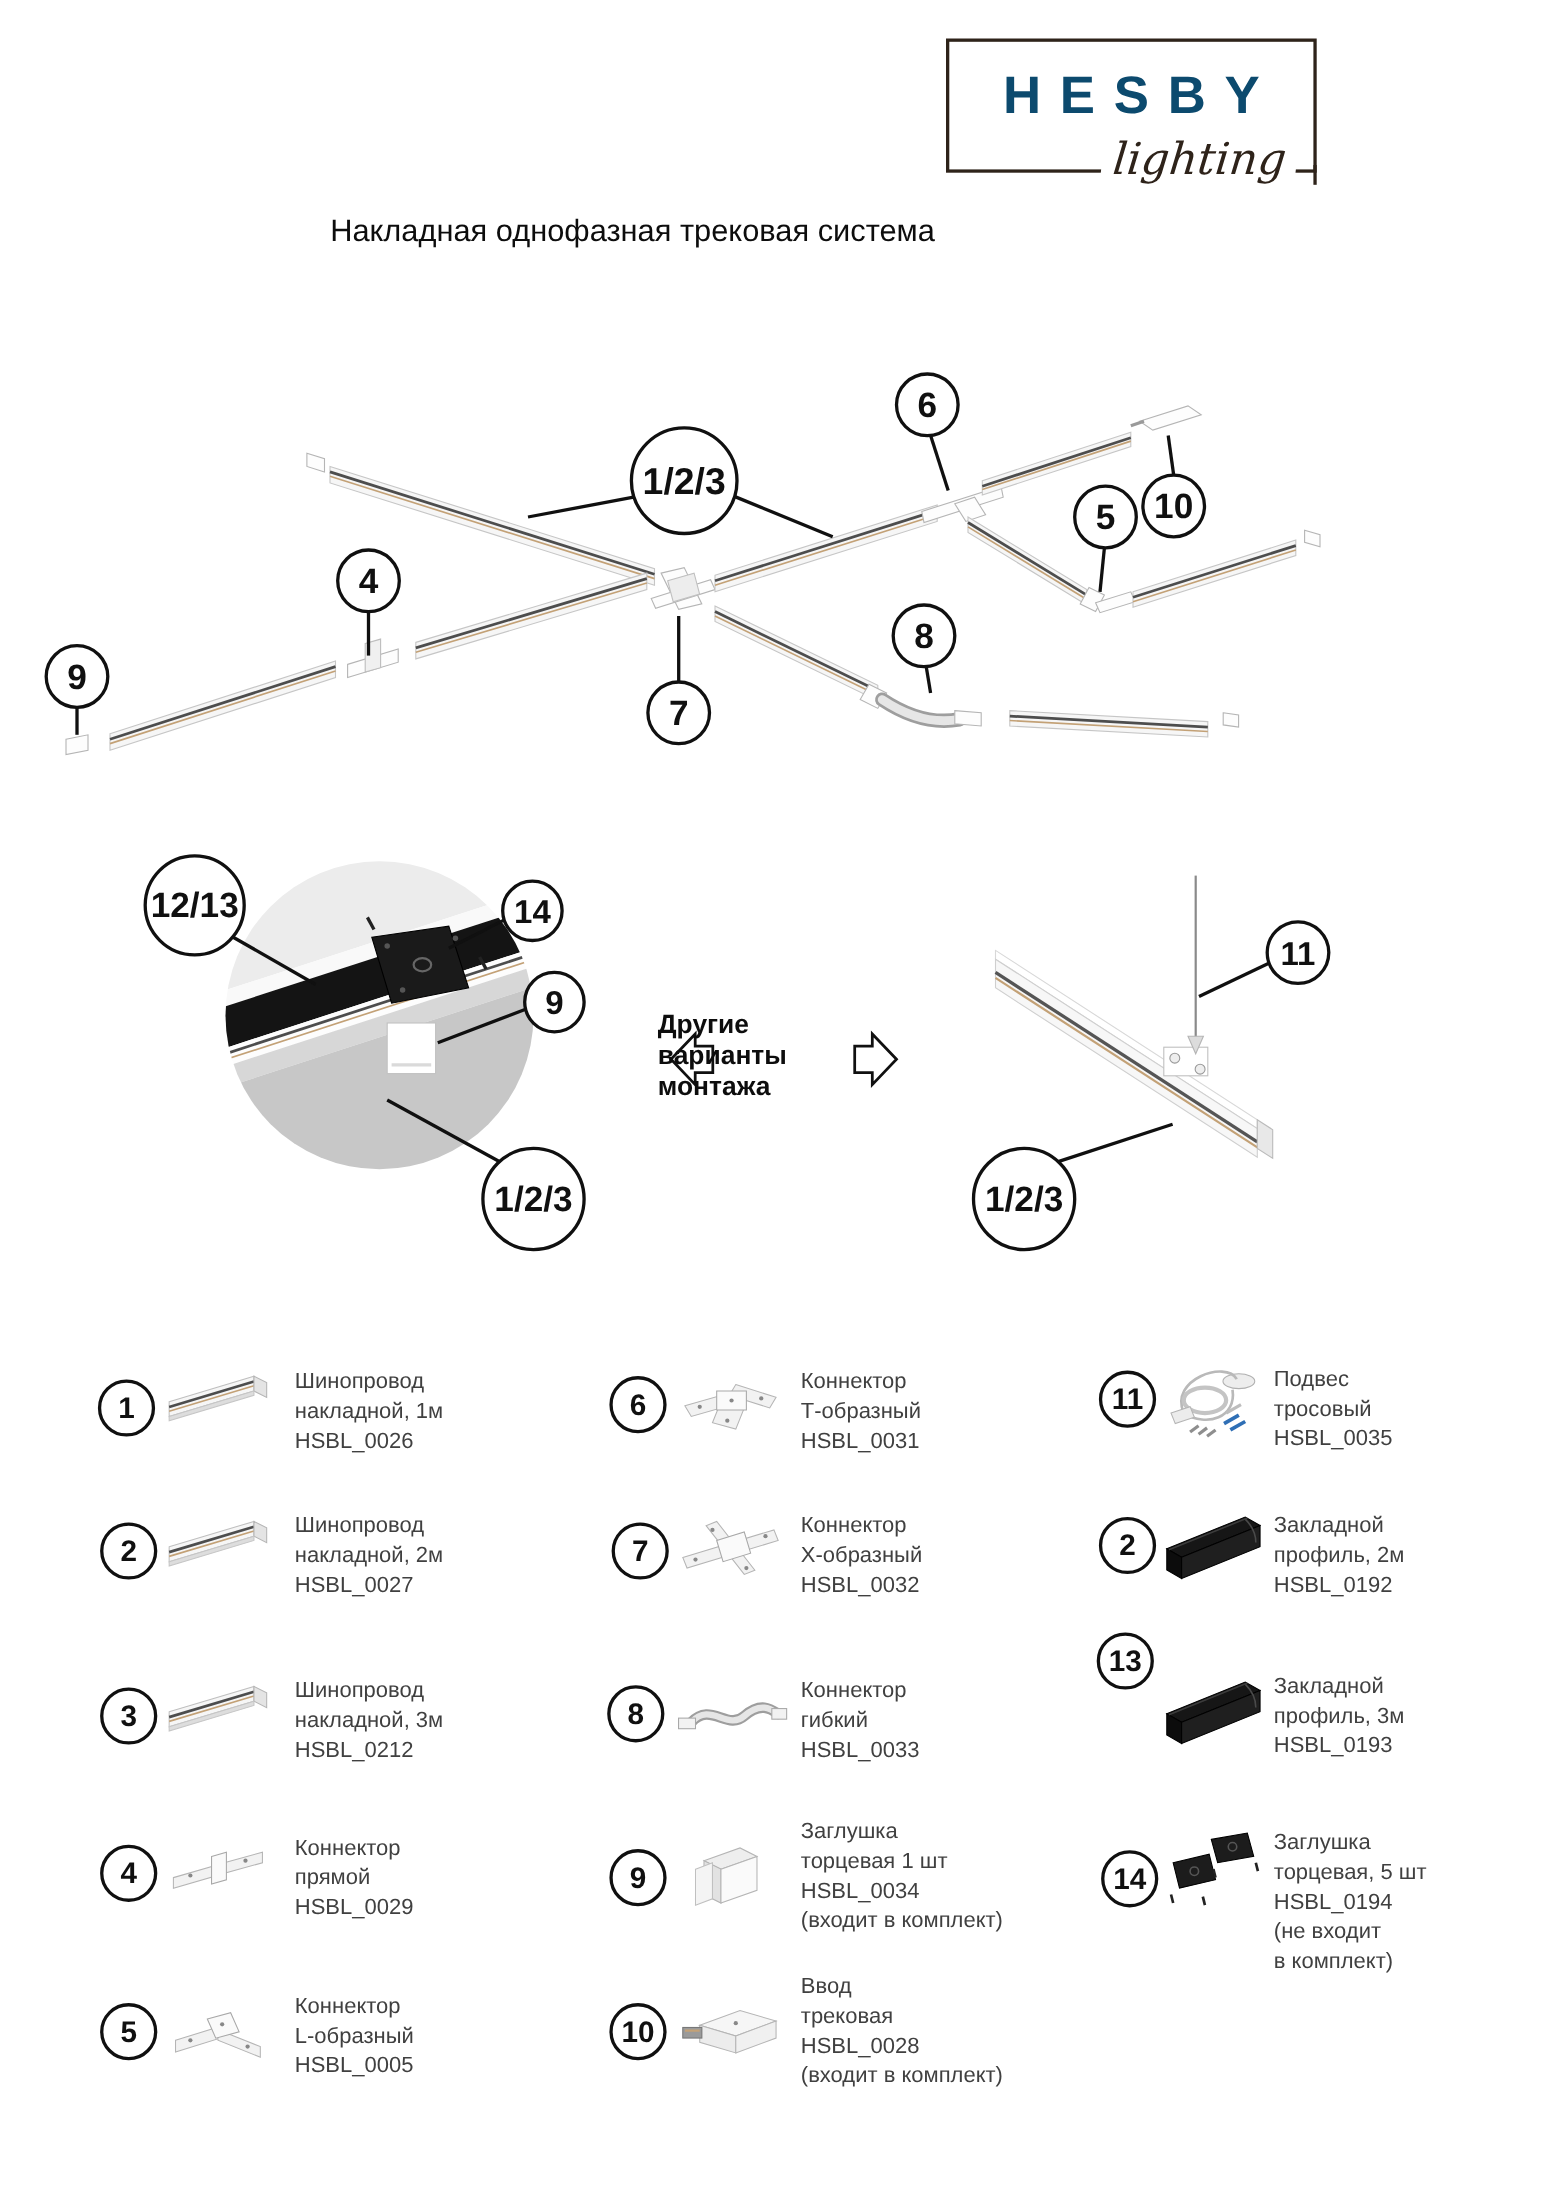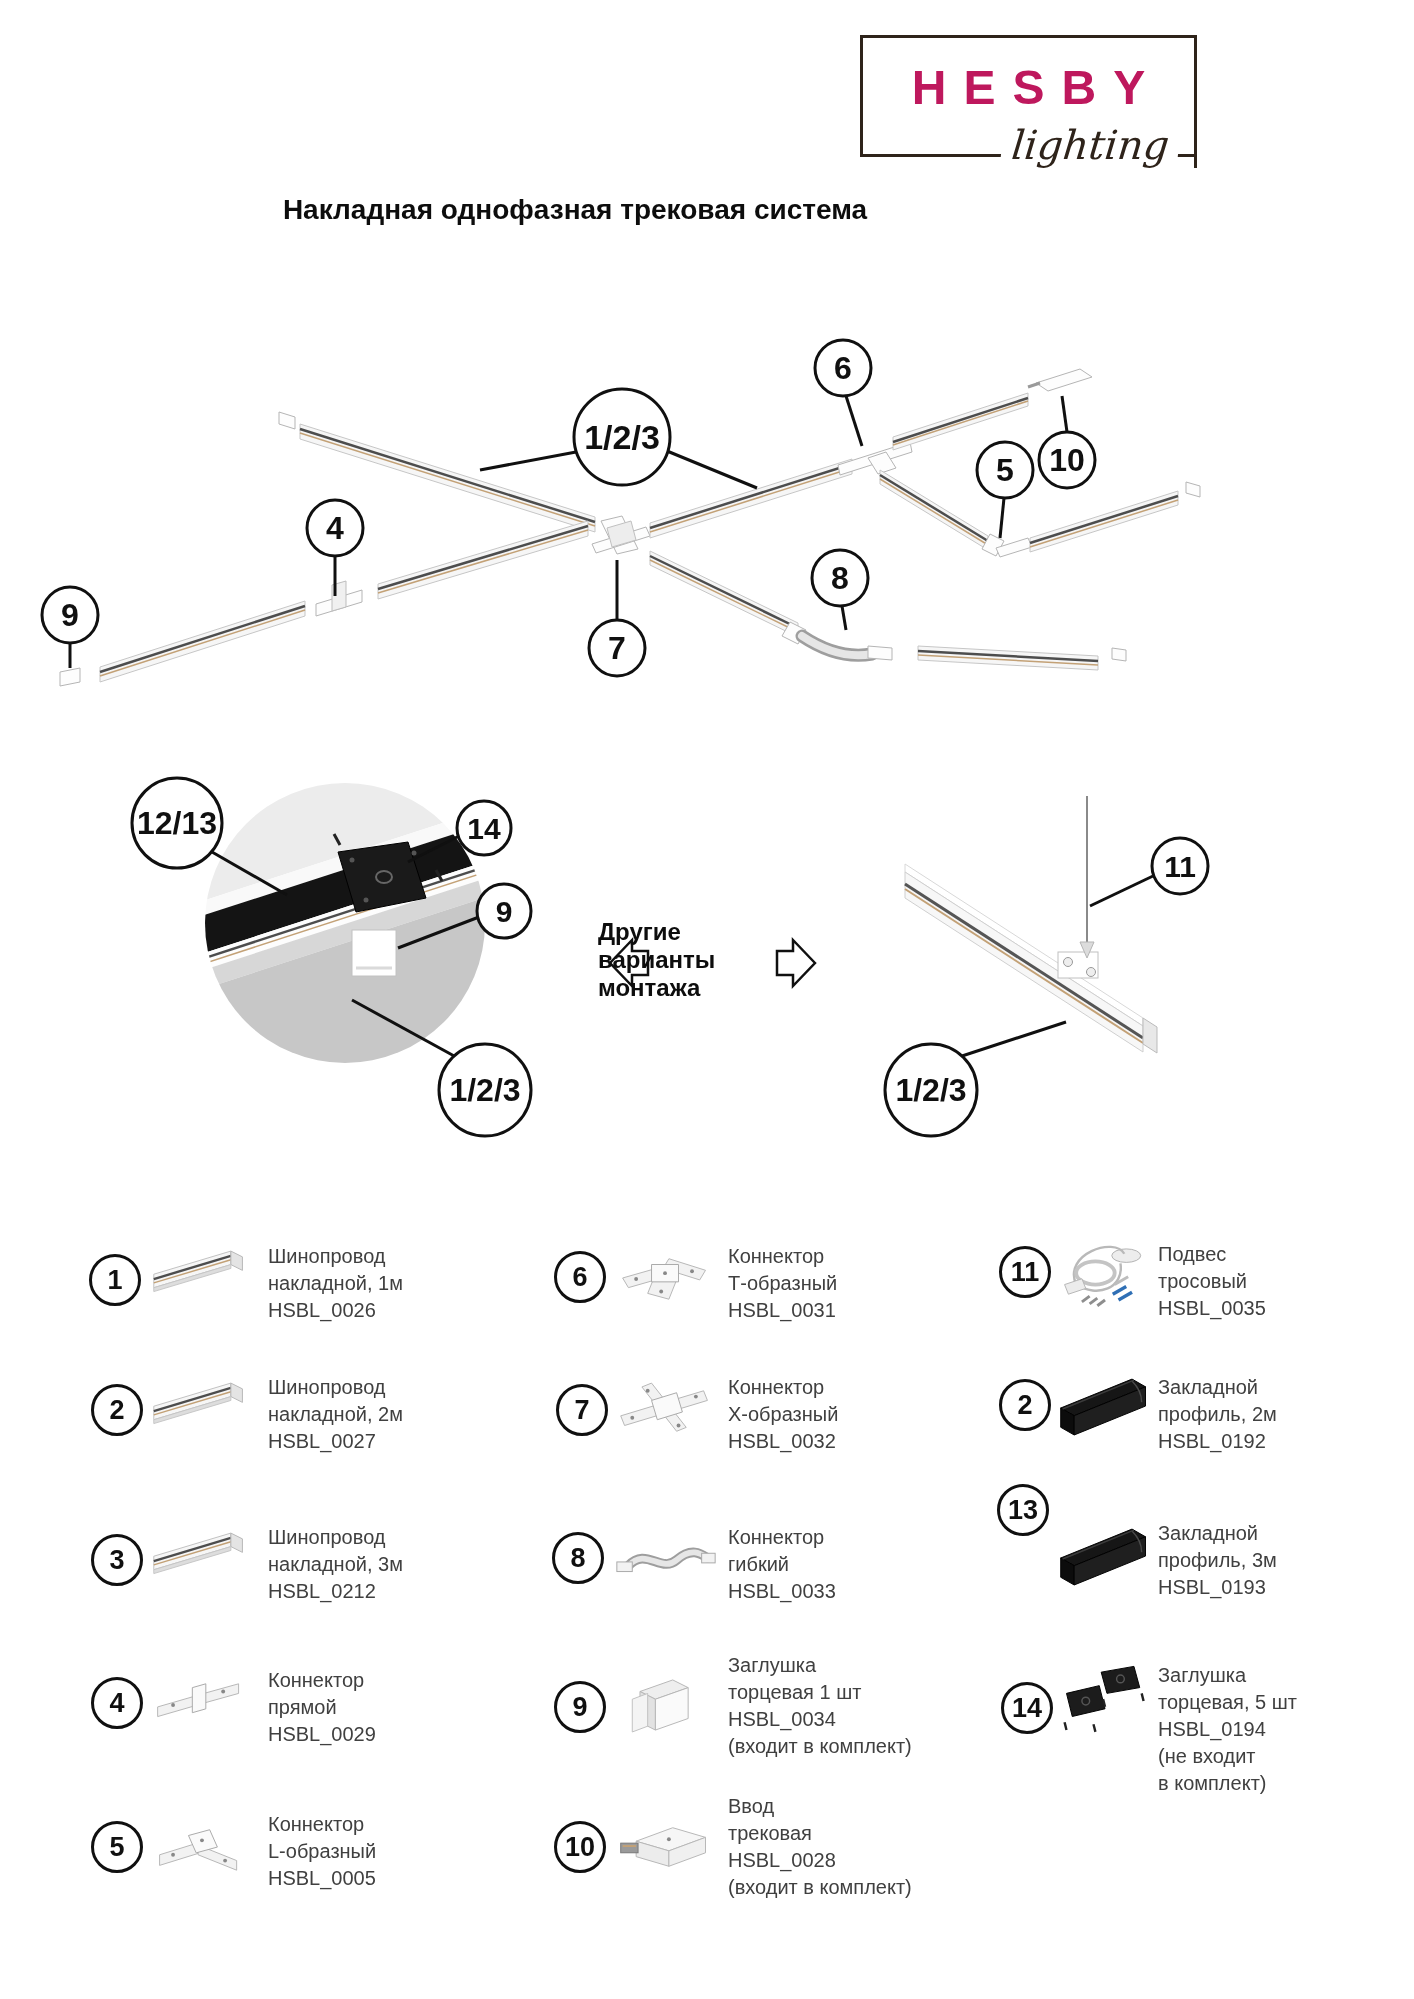--- a/index.html
+++ b/index.html
@@ -3,28 +3,28 @@
 <meta charset="utf-8">
 <style>
   html,body{margin:0;padding:0;background:#ffffff;}
   body{font-family:"Liberation Sans","DejaVu Sans",sans-serif;color:#111;}
   .page{position:relative;width:1414px;height:1999px;background:#fff;overflow:hidden;}
 
   
   .logo-box{position:absolute;left:860px;top:35px;width:337px;height:122px;
     border:3px solid #2e231a;box-sizing:border-box;}
   .logo-brand{position:absolute;left:0;top:22px;width:100%;text-align:center;
-    font-size:48px;font-weight:600;letter-spacing:17px;color:#be185d;text-indent:17px;}
+    font-size:48px;font-weight:600;letter-spacing:17px;color:#0c4a6e;text-indent:17px;}
   .logo-sub{position:absolute;left:1002px;top:122px;padding:0 10px;background:#fff;
     font-family:"DejaVu Serif",serif;font-style:italic;font-size:40px;color:#2e231a;
     transform:skewX(-6deg);}
   .logo-tick{position:absolute;left:1194px;top:150px;width:3px;height:18px;background:#2e231a;}
 
   .title{position:absolute;left:0;top:192px;width:1150px;text-align:center;
-    font-size:28px;font-weight:700;color:#0d0d0d;line-height:36px;}
+    font-size:28px;font-weight:400;color:#0d0d0d;line-height:36px;}
 
   
   svg.diagram{position:absolute;left:0;top:0;}
   .trk{fill:#f6f6f6;stroke:#c6c6c6;stroke-width:1;}
   .slot{stroke:#4d4d4d;stroke-width:2.5;fill:none;}
   .cond{stroke:#c3a176;stroke-width:1.5;fill:none;}
   .blk{fill:#fdfdfd;stroke:#b5b5b5;stroke-width:1;}
   .dk{fill:#1a1a1a;stroke:#000;stroke-width:1;}
   .co{fill:#fff;stroke:#101010;stroke-width:3;}
   .cl{stroke:#101010;stroke-width:3;fill:none;}

